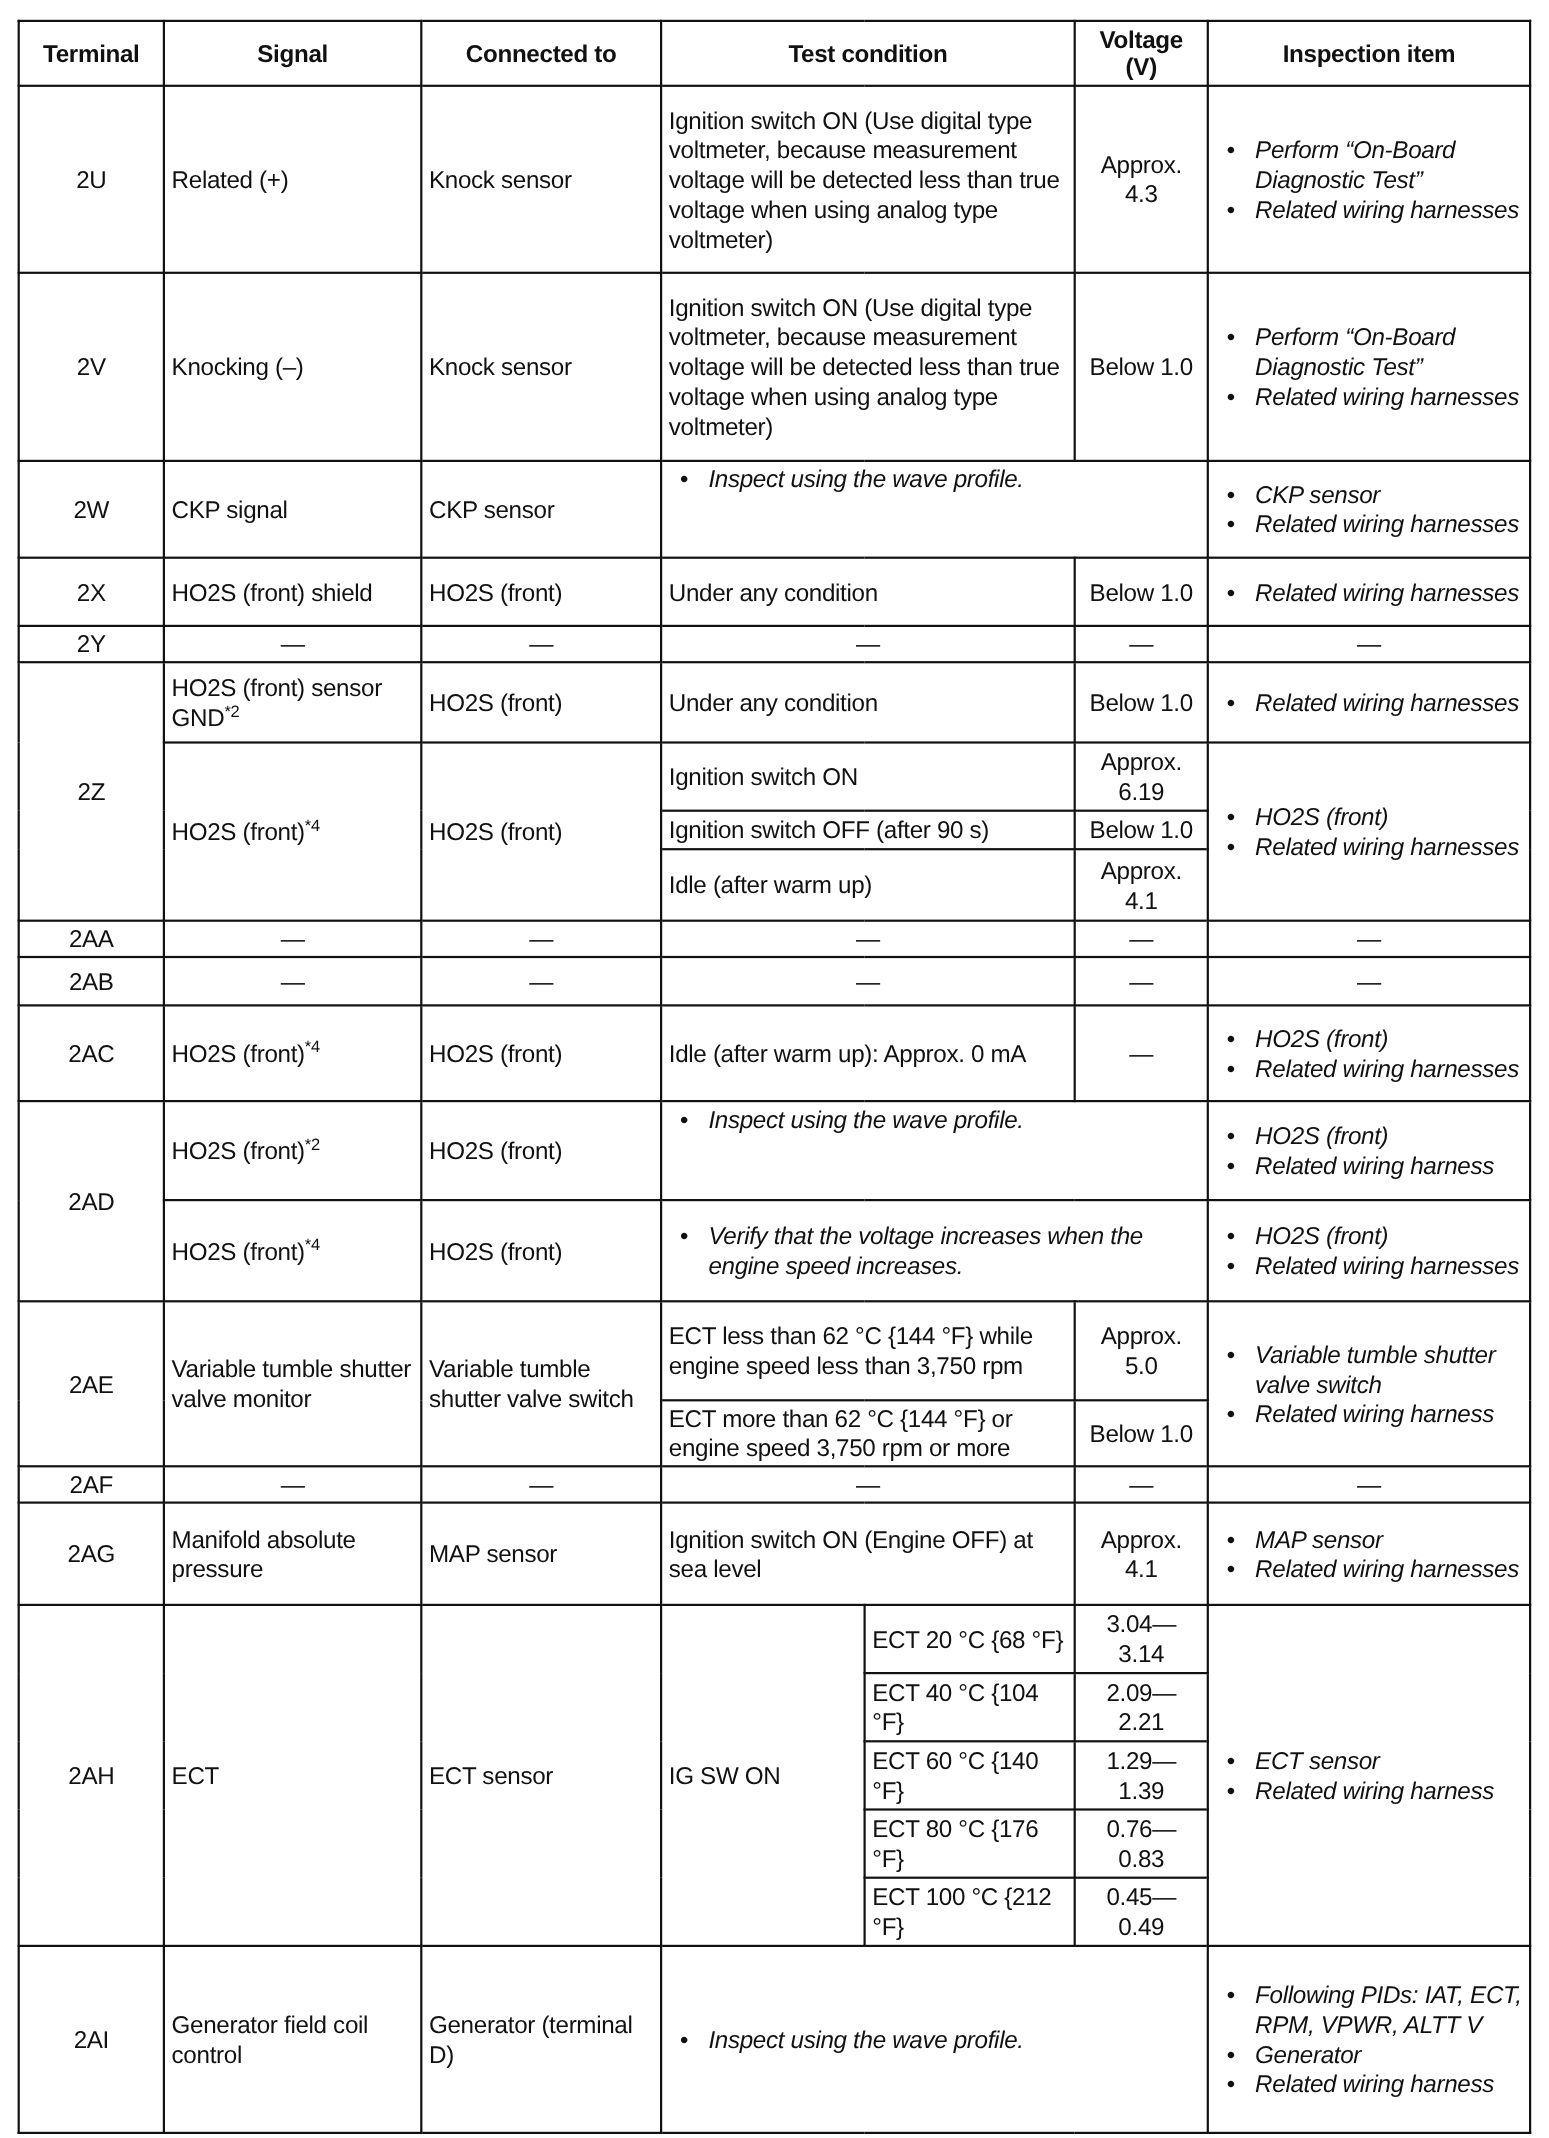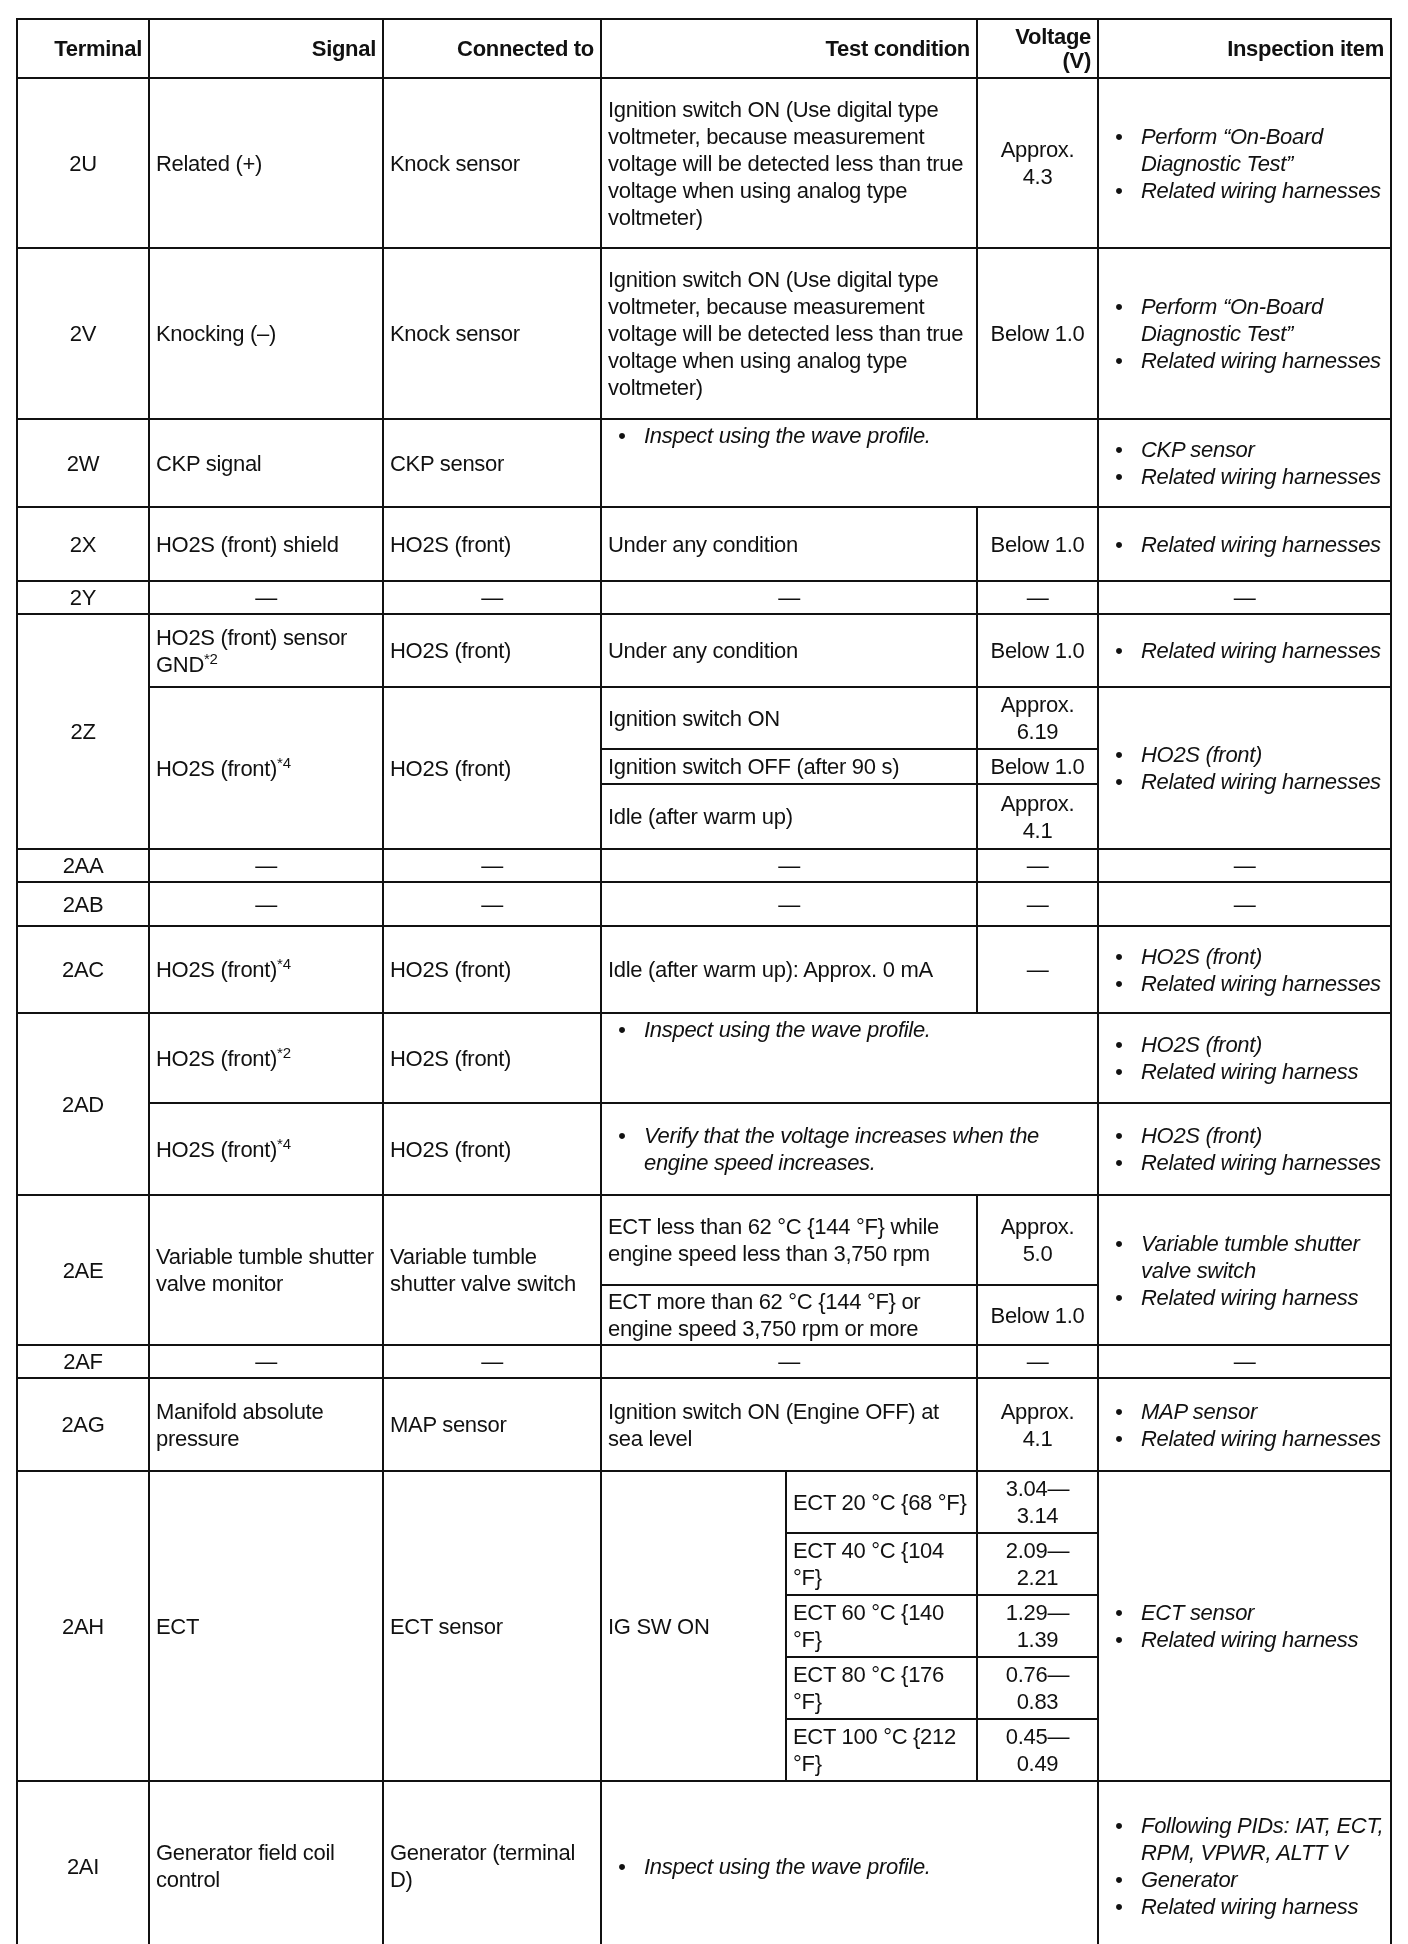--- a/index.html
+++ b/index.html
@@ -2,21 +2,21 @@
 <html><head>
 <meta charset="utf-8">
 <style>
   html, body { margin: 0; padding: 0; background: #ffffff; }
   body { width: 1408px; height: 1944px; position: relative; overflow: hidden;
          font-family: "Liberation Sans", "DejaVu Sans", sans-serif; color: #111; }
   table.spec { position: absolute; left: 16px; top: 18px; border-collapse: collapse;
                table-layout: fixed; width: 1374px; }
   table.spec td, table.spec th { border: 2px solid #111; padding: 2px 6px; vertical-align: middle;
                font-size: 22px; line-height: 27px; letter-spacing: -0.3px; }
-  table.spec th { font-weight: bold; text-align: right; font-size: 22px; line-height: 24px; }
+  table.spec th { font-weight: bold; text-align: center; font-size: 22px; line-height: 24px; }
   .c { text-align: center; }
   .top { vertical-align: top !important; }
   ul.b { margin: 0; padding: 0 0 0 36px; list-style: none; }
   ul.b li { position: relative; font-style: italic; }
   ul.b li::before { content: "\2022"; position: absolute; left: -26px; top: 0; font-size: 22px; }
   sup { font-size: 15px; line-height: 0; }
 </style>
 </head>
 <body>
 
@@ -80,21 +80,21 @@
           </ul>
       </td>
       <td>
         <ul class="b">
           <li>CKP sensor</li>
           <li>Related wiring harnesses</li>
         </ul>
       </td>
     </tr>
 
-    <tr style="height:74px">
+    <tr style="height:62px">
       <td class="c">2X</td>
       <td>HO2S (front) shield</td>
       <td>HO2S (front)</td>
       <td colspan="2">Under any condition</td>
       <td class="c">Below 1.0</td>
       <td>
         <ul class="b">
             <li>Related wiring harnesses</li>
           </ul>
       </td>

